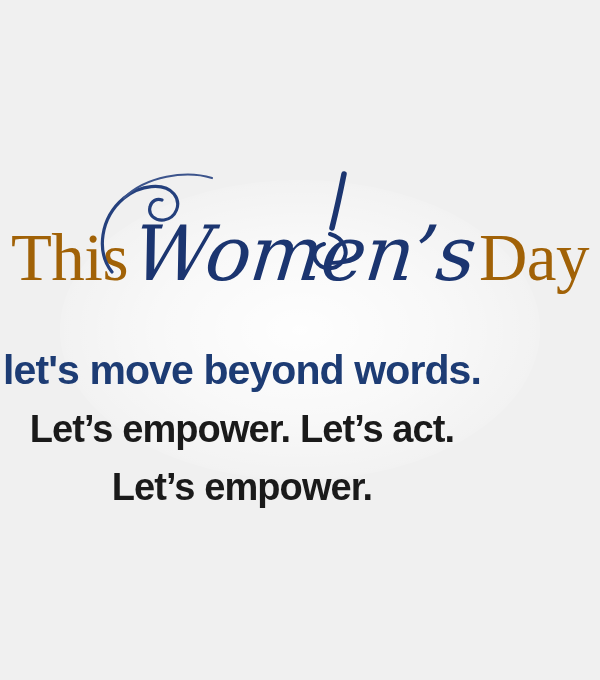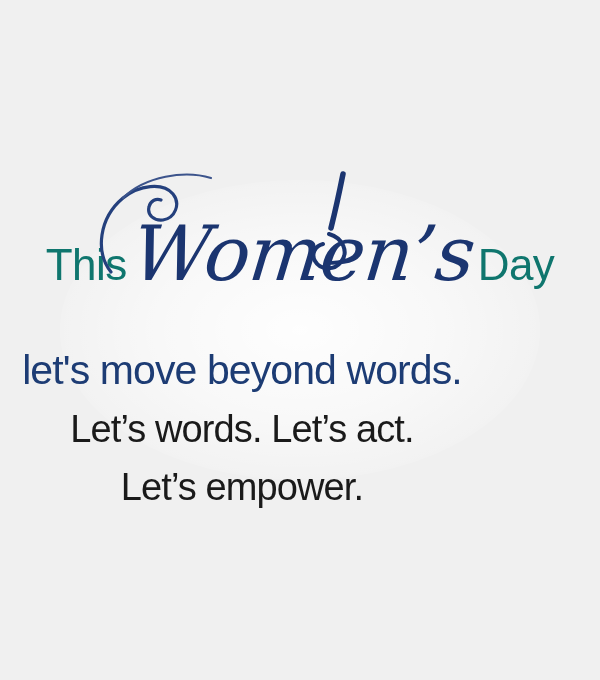--- a/index.html
+++ b/index.html
@@ -51,25 +51,25 @@
   .headline {
     position: absolute;
     left: 0;
     top: 216px;
     width: 600px;
     text-align: center;
     white-space: nowrap;
     line-height: 1;
   }
   .hl-plain {
-    font-family: Liberation Sans, sans-serif;
-    font-size: 44px;
+    font-family: Liberation Serif, serif;
+    font-size: 67px;
     font-weight: 500;
     letter-spacing: -0.5px;
-    color: #0f766e;
+    color: #a16207;
     vertical-align: baseline;
   }
   .hl-script {
     position: relative;
     display: inline-block;
     font-family: "DejaVu Serif", "Liberation Serif", serif;
     font-style: italic;
     font-weight: 400;
     font-size: 76px;
     color: #1b3570;
@@ -93,21 +93,21 @@
     pointer-events: none;
   }
 
   
   .line {
     position: absolute;
     left: 0;
     width: 484px;
     text-align: center;
     white-space: nowrap;
-    font-weight: normal;
+    font-weight: bold;
     line-height: 1;
   }
   #line-move {
     top: 350px;
     font-size: 41px;
     letter-spacing: -0.9px;
     color: #1d3c74;
   }
   #line-listen {
     top: 410px;
@@ -138,18 +138,18 @@
           <path d="M30 30 C52 8 92 2 118 10" fill="none" stroke="#3c548c" stroke-width="2.2" stroke-linecap="round"></path>
 
           <path d="M250 6 C246 26 242 44 238 60" fill="none" stroke="#1b3570" stroke-width="5.5" stroke-linecap="round"></path>
 
           <path d="M236 66 C250 70 256 84 248 94 C241 103 227 102 222 93 C218 86 222 78 230 76" fill="none" stroke="#1b3570" stroke-width="4" stroke-linecap="round"></path>
         </svg></span><span class="hl-plain">Day</span>
     </div>
 
     <div class="line" id="line-move">let's move beyond words.</div>
 
-    <div class="line" id="line-listen">Let’s words. Let’s act.</div>
+    <div class="line" id="line-listen">Let’s empower. Let’s act.</div>
 
     <div class="line" id="line-empower">Let’s empower.</div>
 
   </div>
 </div>
 
 </body></html>

